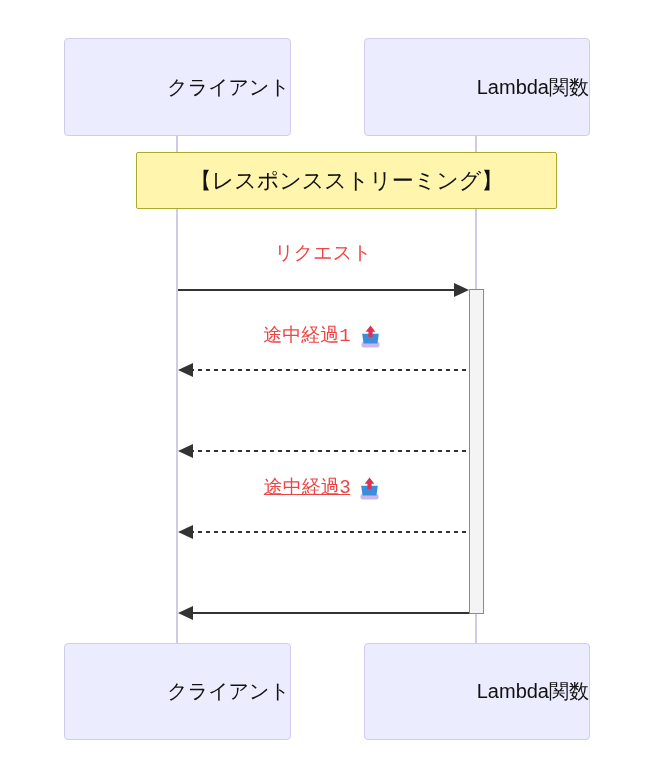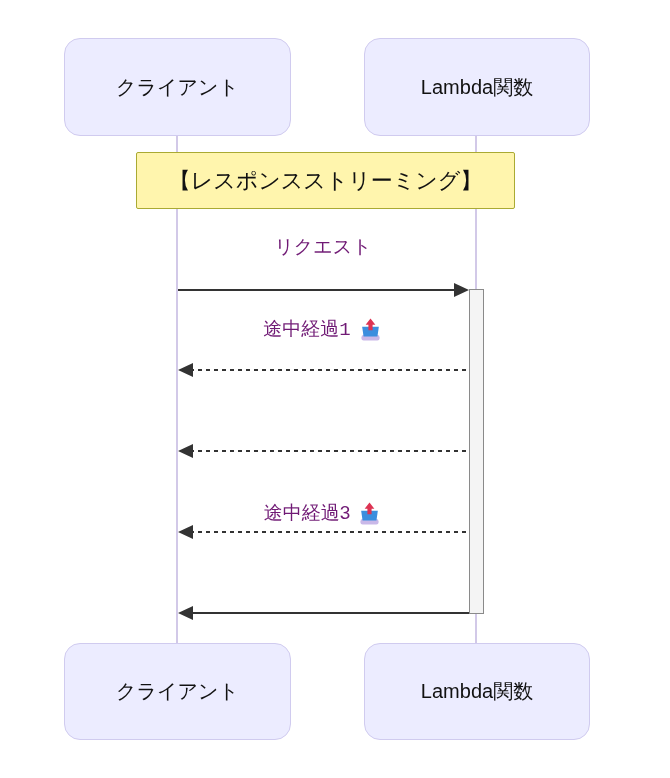--- a/index.html
+++ b/index.html
@@ -16,34 +16,34 @@
     position: absolute;
     width: 2px;
     background: #d2c9e8;
     z-index: 1;
   }
   
   .actor-box {
     position: absolute;
     background: #ECECFF;
     border: 1px solid #d0cbef;
-    border-radius: 16px;
+    border-radius: 4px;
     display: flex;
     align-items: center;
-    justify-content: center;
+    justify-content: flex-end;
     font-size: 20px;
     color: #111111;
     z-index: 3;
     box-sizing: border-box;
   }
   
   .note-box {
     position: absolute;
     left: 136px; top: 152px;
-    width: 379px; height: 57px;
+    width: 421px; height: 57px;
     background: #FFF5AD;
     border: 1px solid #AAAA33;
     border-radius: 2px;
     display: flex;
     align-items: center;
     justify-content: center;
     font-size: 22px;
     color: #111111;
     z-index: 4;
     box-sizing: border-box;
@@ -58,25 +58,25 @@
     box-sizing: border-box;
     z-index: 2;
   }
   
   .msg-label {
     position: absolute;
     left: 178px;
     width: 290px;
     height: 32px;
     display: flex;
-    align-items: flex-start;
+    align-items: flex-end;
     justify-content: center;
     gap: 7px;
     font-size: 19px;
-    color: #701a75;
+    color: #ef4444;
     z-index: 5;
   }
   .msg-label svg { display:block; transform: translateY(1px); }
   
   .arrow {
     position: absolute;
     height: 16px;
     left: 178px;
     width: 291px;
     z-index: 5;
@@ -142,21 +142,21 @@
   <div class="arrow dashed left" style="top:362px;">
     <div class="line"></div>
     <div class="head"></div>
   </div>
 
   <div class="arrow dashed left" style="top:443px;">
     <div class="line"></div>
     <div class="head"></div>
   </div>
 
-  <div class="msg-label" style="top:500px;">
+  <div class="msg-label" style="top:468px;text-decoration:underline;">
     <span>途中経過3</span>
     <svg width="25" height="25" viewBox="0 0 36 36">
       <rect x="5" y="26" width="26" height="8" rx="3" fill="#c9b8e8"></rect>
       <path d="M6 14 h24 l-2 14 h-20 z" fill="#3b8ede"></path>
       <path d="M18 2 l7 9 h-4 v8 h-6 v-8 h-4 z" fill="#dd3352"></path>
     </svg>
   </div>
   <div class="arrow dashed left" style="top:524px;">
     <div class="line"></div>
     <div class="head"></div>

